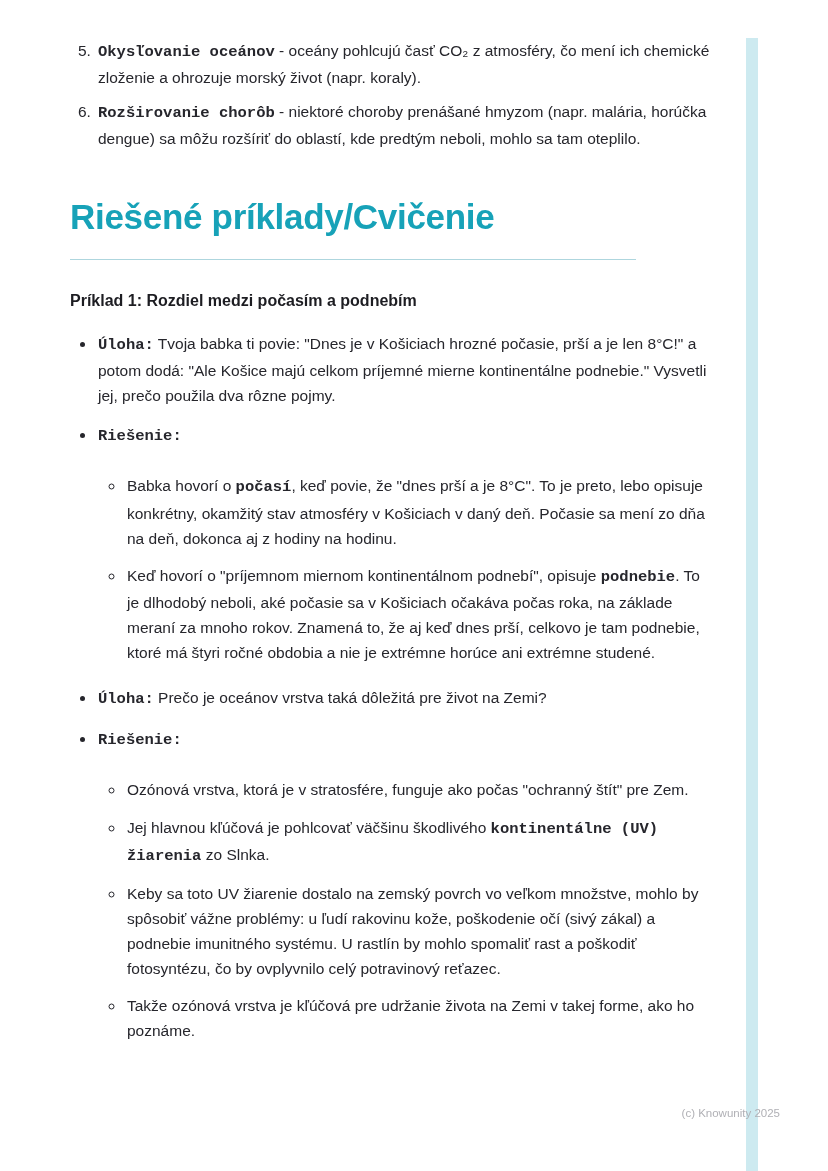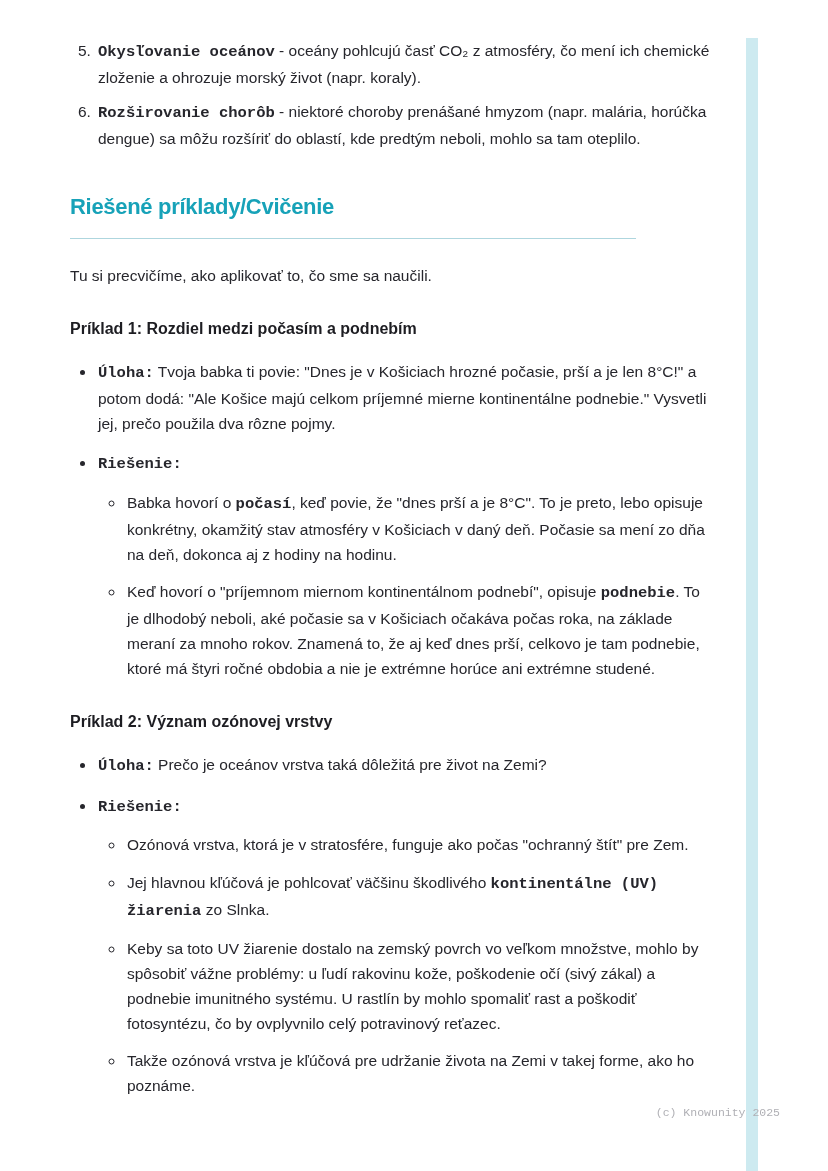--- a/index.html
+++ b/index.html
@@ -30,21 +30,21 @@
   }
 
   strong { font-weight: 700; font-family: Liberation Mono, monospace; }
 
   
   .toplist { list-style: none; padding-left: 8px; }
   .toplist-item { display: flex; margin-bottom: 9px; }
   .toplist-item .num { flex: 0 0 auto; min-width: 14px; margin-right: 6px; }
 
   .section-title {
-    font-size: 22px;
+    font-size: 35px;
     font-weight: 700;
     color: var(--accent, #17a2b8);
     letter-spacing: -0.3px;
     margin: 38px 0 13px;
   }
   .section-rule {
     height: 1px;
     width: 566px;
     background: var(--divider, #aed6de);
     margin: 0 0 24px;
@@ -54,31 +54,30 @@
   .example-heading {
     font-size: 16px;
     font-weight: 700;
     color: #1d1d22;
     margin: 28px 0 17px;
   }
 
   ul.l1 { list-style: disc; list-style-position: outside; padding-left: 26px; margin: 0 0 20px; }
   ul.l1 > li { margin-bottom: 14px; padding-left: 2px; }
 
-  ul.l2 { list-style: circle; list-style-position: outside; padding-left: 27px; margin-top: 12px; }
+  ul.l2 { list-style: circle; list-style-position: outside; padding-left: 27px; margin-top: 24px; }
   ul.l2 > li { margin-bottom: 12px; padding-left: 2px; }
 
   .footer {
     position: absolute;
     right: 48px;
     bottom: 52px;
     font-size: 11.5px;
     color: var(--footer-text, #b0b0b5);
     z-index: 2;
-    font-family: Liberation Mono, monospace;
   }
 </style>
 </head>
 <body>
 
 <div class="page">
 
   <div class="edge-bar"></div>
 
   <div class="content">
@@ -89,41 +88,39 @@
         <div class="li-text"><strong>Okysľovanie oceánov</strong><span> - oceány pohlcujú časť CO₂ z atmosféry, čo mení ich chemické zloženie a ohrozuje morský život (napr. koraly).</span></div>
       </li>
       <li class="toplist-item">
         <span class="num">6.</span>
         <div class="li-text"><strong>Rozširovanie chorôb</strong><span> - niektoré choroby prenášané hmyzom (napr. malária, horúčka dengue) sa môžu rozšíriť do oblastí, kde predtým neboli, mohlo sa tam oteplilo.</span></div>
       </li>
     </ol>
 
     <h1 class="section-title">Riešené príklady/Cvičenie</h1>
     <div class="section-rule"></div>
-    <p class="intro">Tu si precvičíme, ako aplikovať to, čo sme sa naučili.</p>
 
     <h2 class="example-heading">Príklad 1: Rozdiel medzi počasím a podnebím</h2>
     <ul class="l1">
       <li>
         <div class="li-text"><strong>Úloha:</strong><span> Tvoja babka ti povie: "Dnes je v Košiciach hrozné počasie, prší a je len 8°C!" a potom dodá: "Ale Košice majú celkom príjemné mierne kontinentálne podnebie." Vysvetli jej, prečo použila dva rôzne pojmy.</span></div>
       </li>
       <li>
         <div class="li-text"><strong>Riešenie:</strong></div>
         <ul class="l2">
           <li>
             <div class="li-text"><span>Babka hovorí o </span><strong>počasí</strong><span>, keď povie, že "dnes prší a je 8°C". To je preto, lebo opisuje konkrétny, okamžitý stav atmosféry v Košiciach v daný deň. Počasie sa mení zo dňa na deň, dokonca aj z hodiny na hodinu.</span></div>
           </li>
           <li>
             <div class="li-text"><span>Keď hovorí o "príjemnom miernom kontinentálnom podnebí", opisuje </span><strong>podnebie</strong><span>. To je dlhodobý neboli, aké počasie sa v Košiciach očakáva počas roka, na základe meraní za mnoho rokov. Znamená to, že aj keď dnes prší, celkovo je tam podnebie, ktoré má štyri ročné obdobia a nie je extrémne horúce ani extrémne studené.</span></div>
           </li>
         </ul>
       </li>
     </ul>
 
-    <h2 class="example-heading">Príklad 2: Význam ozónovej vrstvy</h2>
     <ul class="l1">
       <li>
         <div class="li-text"><strong>Úloha:</strong><span> Prečo je oceánov vrstva taká dôležitá pre život na Zemi?</span></div>
       </li>
       <li>
         <div class="li-text"><strong>Riešenie:</strong></div>
         <ul class="l2">
           <li>
             <div class="li-text"><span>Ozónová vrstva, ktorá je v stratosfére, funguje ako počas "ochranný štít" pre Zem.</span></div>
           </li>

